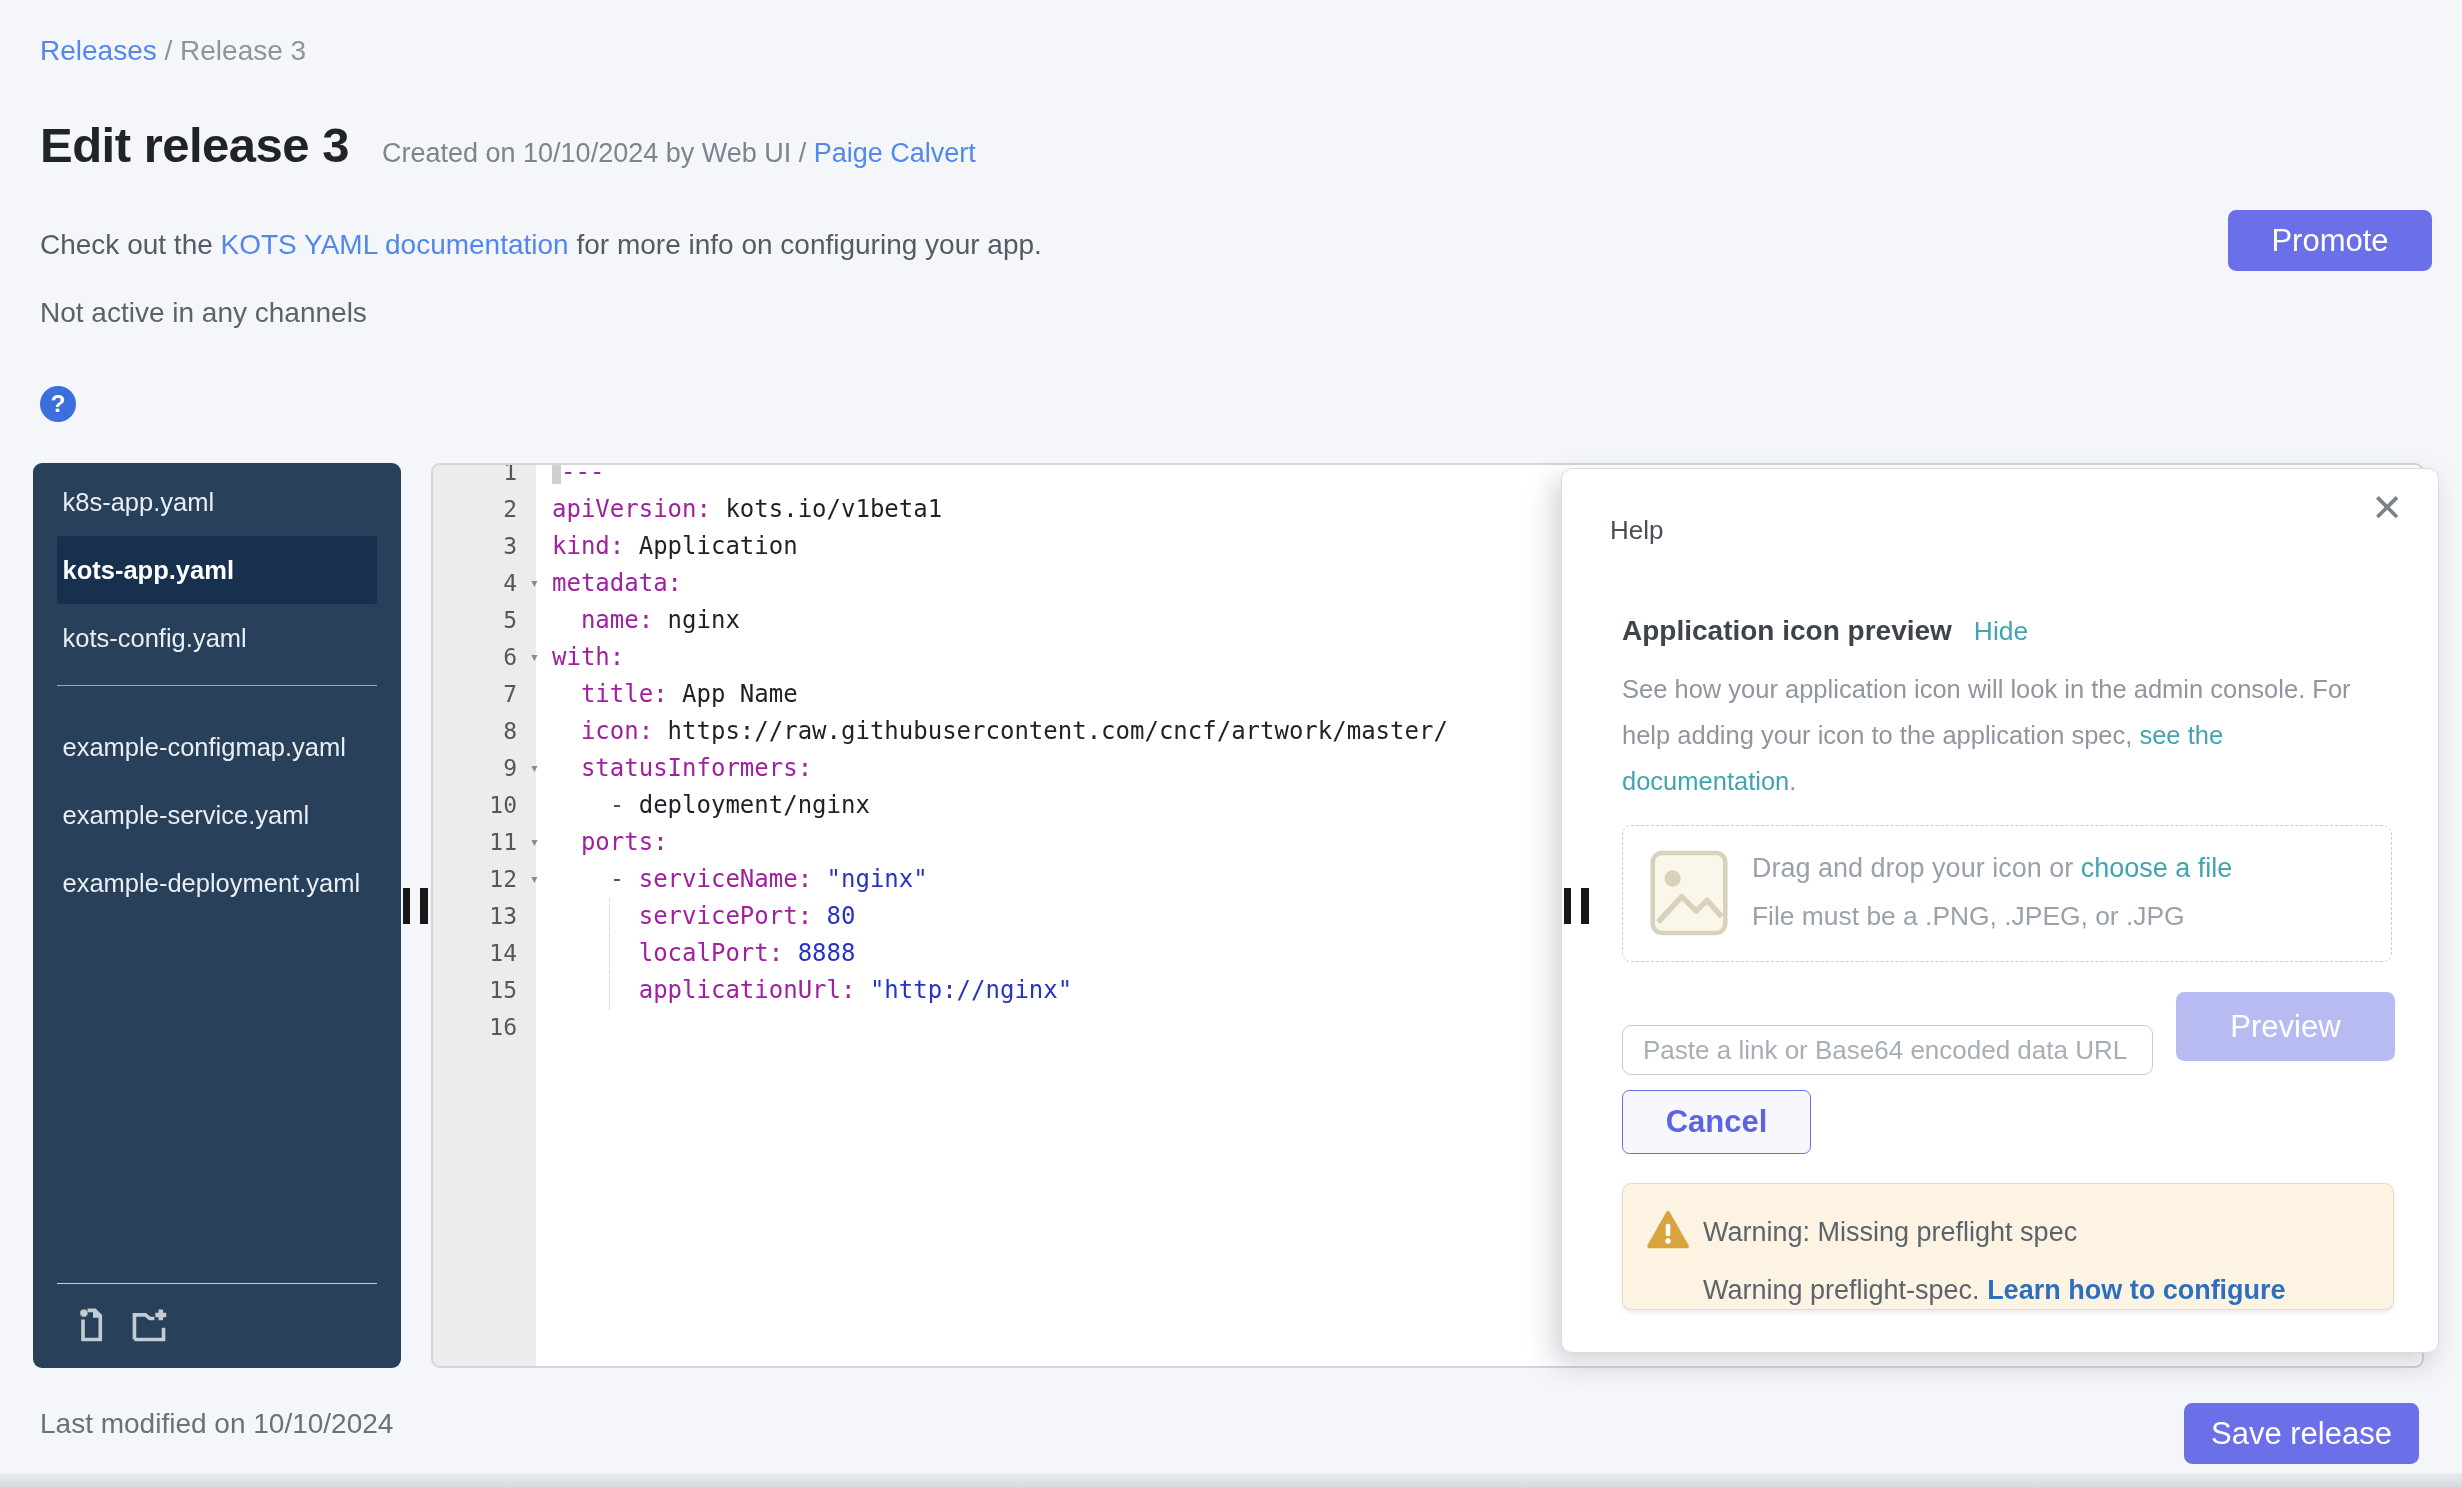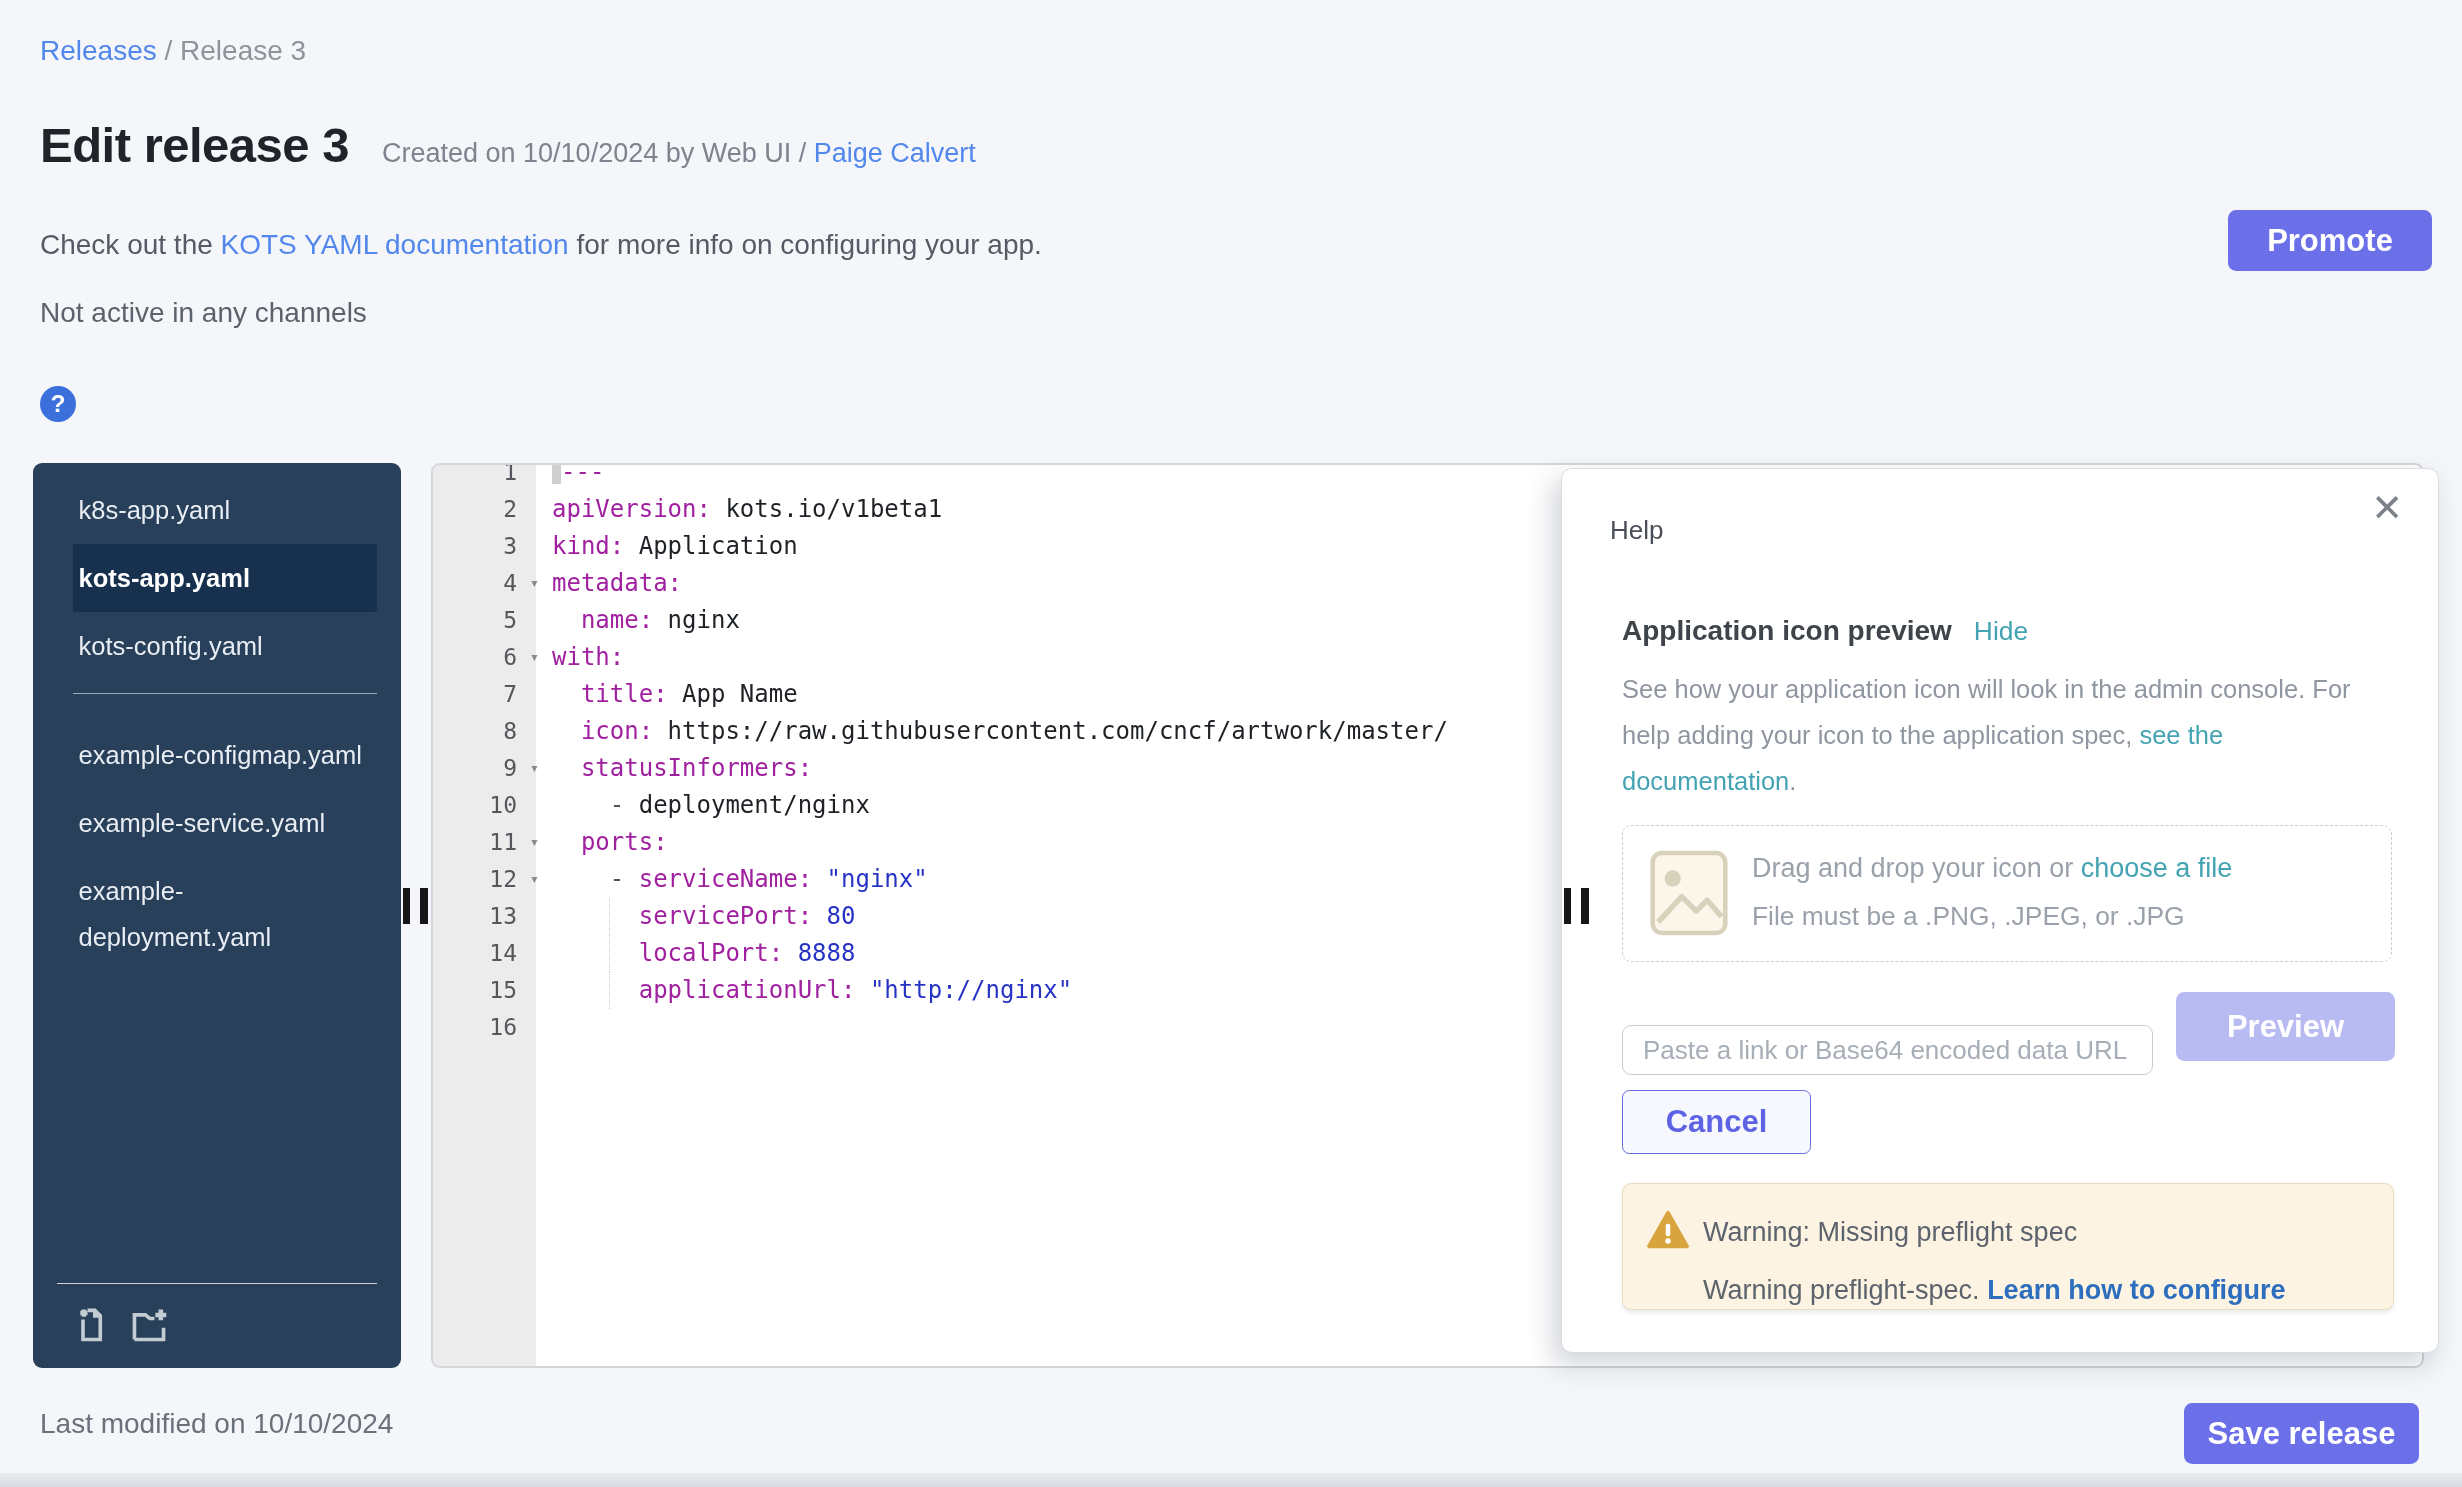--- a/index.html
+++ b/index.html
@@ -19,28 +19,28 @@
   .page-title { font-size:49px; font-weight:700; color:#20242a; letter-spacing:-0.5px; }
   .created-meta { font-size:27px; color:#7d848e; margin-left:33px; }
   .created-meta .author-link { color:#5287ec; }
   .docs-line { position:absolute; left:40px; top:229px; font-size:28px; color:#555b64; }
   .docs-line .doc-link { color:#5287ec; }
   .channel-status { position:absolute; left:40px; top:297px; font-size:28px; color:#5c626b; }
   .git-row { position:absolute; left:40px; top:386px; display:flex; align-items:center; }
   .q-icon { width:36px; height:36px; border-radius:50%; background:#3b6fdb; color:#fff;
             font-size:24.6px; font-weight:700; display:flex; align-items:center; justify-content:center; }
   .git-link { margin-left:16.4px; font-size:29px; color:#5287ec; }
-  .btn { border:none; border-radius:8.2px; background:#6b70e8; color:#fff; font-weight:700;
+  .btn { border:none; border-radius:8.2px; background:#6b70e8; color:#fff; font-weight:400;
          font-family:"Liberation Sans", sans-serif; cursor:pointer; }
   .promote-btn { position:absolute; left:2228px; top:210px; width:204px; height:61px; font-size:31px; }
 
   
   .sidebar { position:absolute; left:33px; top:463px; width:368px; height:905px;
              background:#29405a; border-radius:9px; }
-  .file-list { padding-top:13px;margin-left:16px; }
+  .file-list { padding-top:5px; }
   .file-item { margin:0 24px; padding:11px 3.6px 11px 5.5px; font-size:25.5px; line-height:46px;
                color:#e9eef4; border-radius:2.7px; cursor:pointer; overflow-wrap:break-word; }
   .file-item.selected { background:#16304e; font-weight:700; color:#ffffff; }
   .file-divider { border:none; border-top:1.8px solid rgba(255,255,255,0.55); margin:12.7px 24px 27px 24px; }
   .sidebar-footer-divider { position:absolute; left:24px; right:24px; bottom:84px;
                border-top:1.8px solid rgba(255,255,255,0.75); }
   .sidebar-actions { position:absolute; left:40px; bottom:24px; display:flex; gap:16.4px; }
   .sb-action { width:40px; height:40px; cursor:pointer; }
   .sb-action svg { width:40px; height:40px; stroke:#c3cbd3; fill:none; stroke-width:4; }
 

